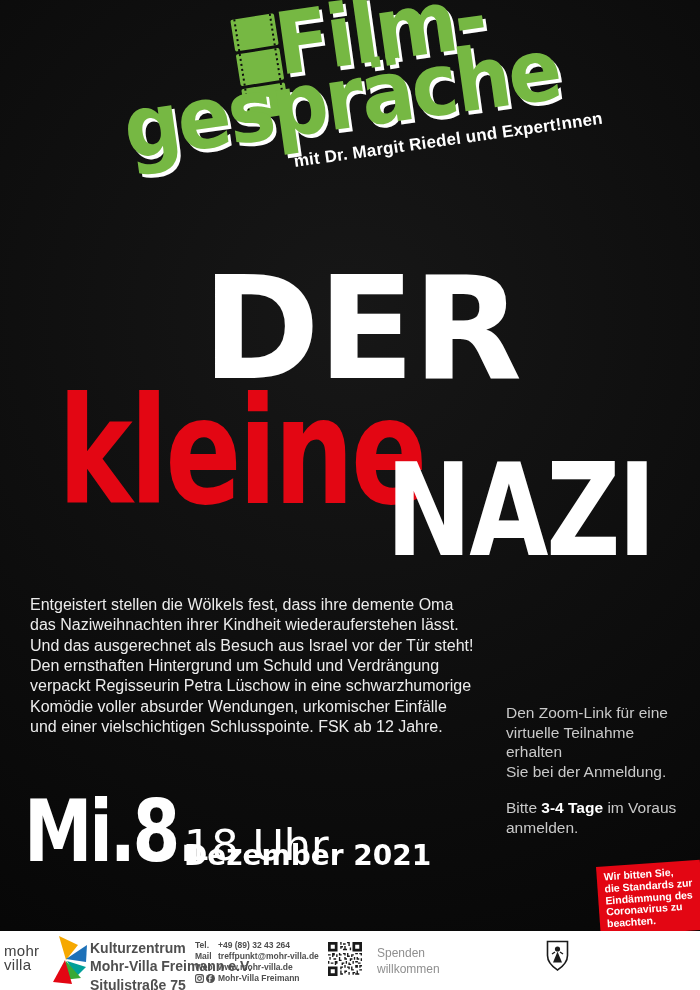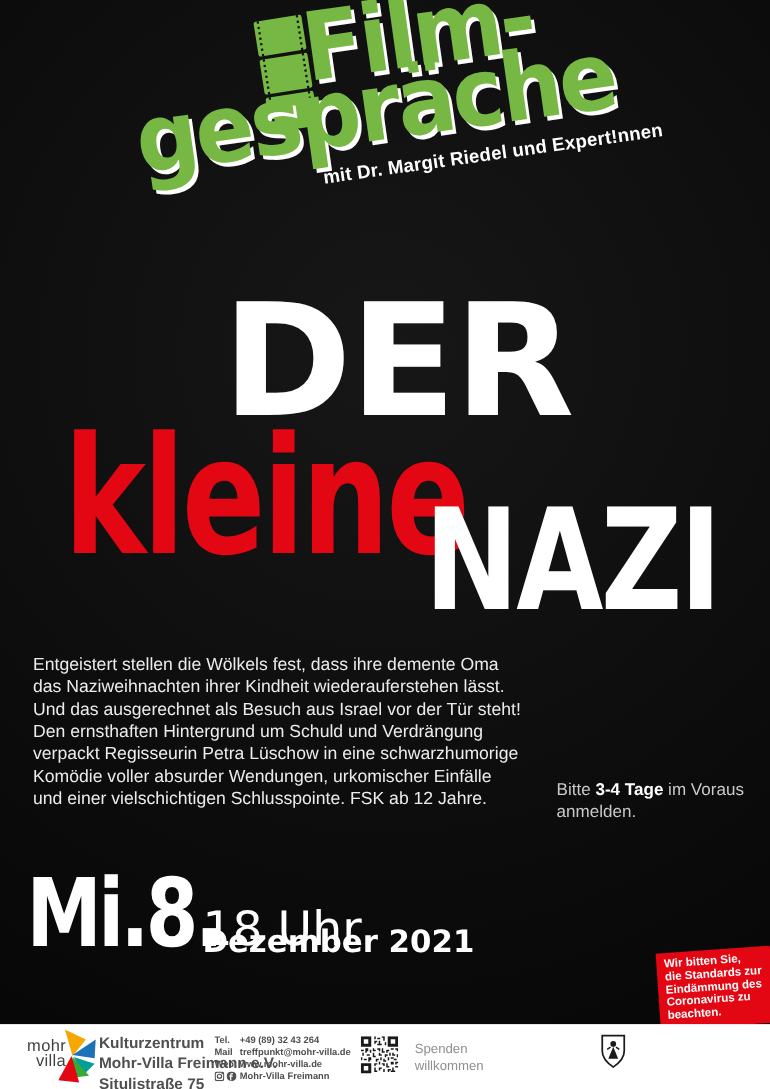--- a/index.html
+++ b/index.html
@@ -66,21 +66,21 @@
     font-size:86px; line-height:1; letter-spacing:-4px; color:#fff;
     transform:scaleX(.8); transform-origin:left top; white-space:nowrap;
   }
   .date-time { left:184px; top:824px; font-family:"DejaVu Sans", sans-serif;
     font-weight:normal; font-size:43px; line-height:1; color:#fff; white-space:nowrap; }
   .date-month { left:184px; top:842px; font-family:"DejaVu Sans", sans-serif;
     font-weight:bold; font-size:28px; line-height:1; color:#fff; white-space:nowrap; }
   
   .footer { left:0; top:931px; width:700px; height:59px; background:#ffffff; }
   .mv-logo-text {
-    left:20px; top:13px; width:40px; text-align:right;
+    left:4px; top:13px; width:40px; 
     font-size:15px; line-height:.95; letter-spacing:.3px; color:#414141; white-space:pre-line;
   }
   .mv-pinwheel { left:50px; top:3px; }
   .footer-address {
     left:90px; top:8px; font-size:14px; font-weight:bold; color:#4f4f4f;
     line-height:1.32; white-space:pre-line;
   }
   .footer-contact { left:195px; top:8px; font-size:8.5px; font-weight:bold; color:#4f4f4f; }
   .contact-row { display:flex; height:11.2px; align-items:center; }
   .contact-label { width:23px; }
@@ -117,20 +117,23 @@
 
 <p class="abs description">Entgeistert stellen die Wölkels fest, dass ihre demente Oma
 das Naziweihnachten ihrer Kindheit wiederauferstehen lässt.
 Und das ausgerechnet als Besuch aus Israel vor der Tür steht!
 Den ernsthaften Hintergrund um Schuld und Verdrängung
 verpackt Regisseurin Petra Lüschow in eine schwarzhumorige
 Komödie voller absurder Wendungen, urkomischer Einfälle
 und einer vielschichtigen Schlusspointe. FSK ab 12 Jahre.</p>
 
 <div class="abs virtual-block">
+  <p class="virtual-text">Den Zoom-Link für eine
+virtuelle Teilnahme erhalten
+Sie bei der Anmeldung.</p>
   <p class="virtual-text virtual-notice"><span>Bitte </span><span class="notice-bold">3-4 Tage</span><span> im Voraus
 anmelden.</span></p>
 </div>
 
 <div class="abs covid-note">Wir bitten Sie,
 die Standards zur
 Eindämmung des
 Coronavirus zu
 beachten.</div>
 

